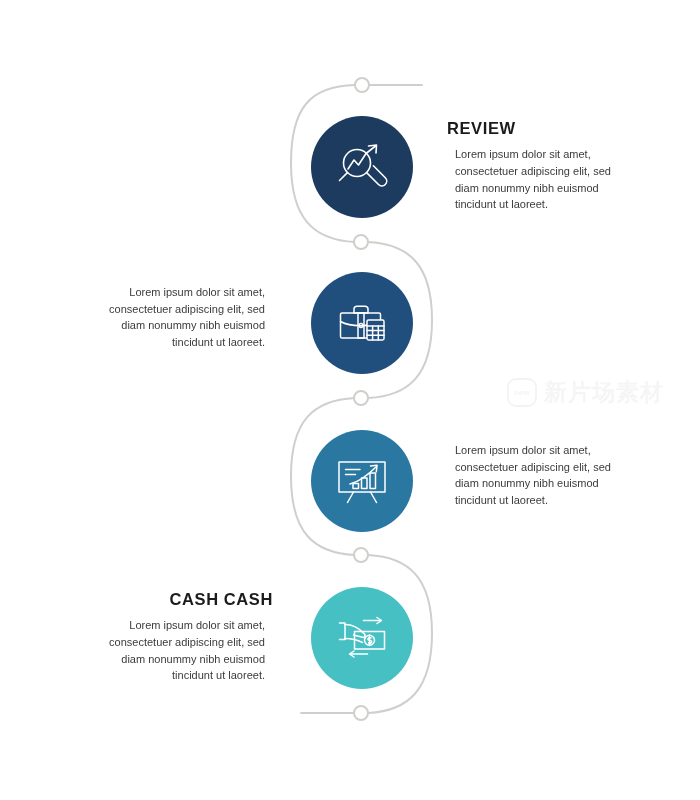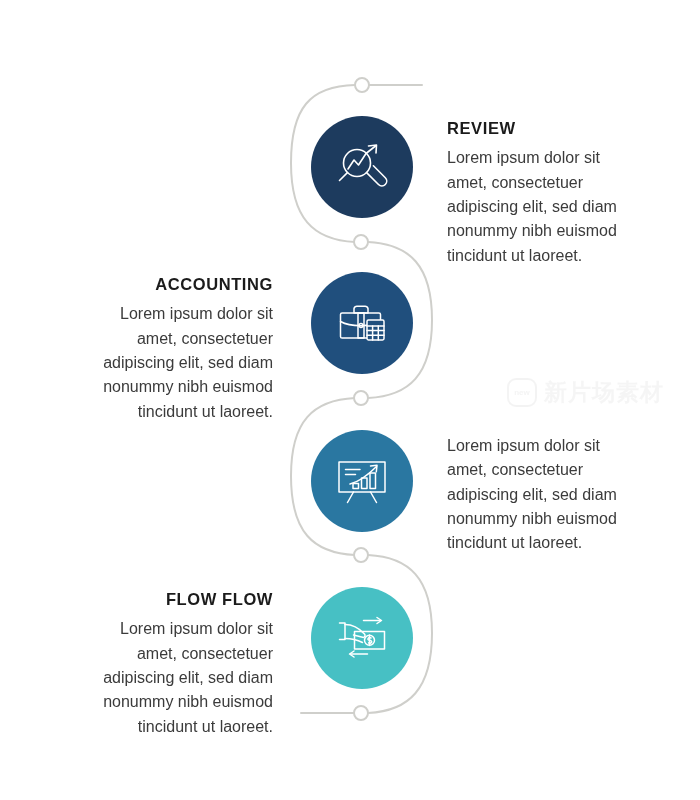--- a/index.html
+++ b/index.html
@@ -67,24 +67,24 @@
     font-family: "Liberation Sans", sans-serif;
     font-weight: bold;
     font-size: 16.5px;
     letter-spacing: 0.6px;
     color: #1b1b1b;
     margin: 0 0 9px 0;
     line-height: 1.05;
   }
   .step-body {
     font-family: "Liberation Sans", sans-serif;
-    font-size: 16px;
+    font-size: 11px;
     line-height: 1.52;
     color: #3b3b3b;
-    margin: 0;
+    margin: 8px;
   }
 
   
   #watermark {
     position: absolute;
     left: 497px;
     top: 378px;
     display: flex;
     align-items: center;
     gap: 7px;
@@ -170,21 +170,20 @@
         <rect x="34" y="26" width="17" height="20" rx="1.4" fill="#204f7d"></rect>
         <line x1="34" y1="32" x2="51" y2="32"></line>
         <line x1="39.6" y1="32" x2="39.6" y2="46"></line>
         <line x1="45.3" y1="32" x2="45.3" y2="46"></line>
         <line x1="34" y1="36.6" x2="51" y2="36.6"></line>
         <line x1="34" y1="41.3" x2="51" y2="41.3"></line>
       </svg>
     </span>
   </div>
   <div class="step-text left" style="top:276px;">
-    <h3 class="step-title">ACCOUNTING</h3>
     <p class="step-body">Lorem ipsum dolor sit amet, consectetuer adipiscing elit, sed diam nonummy nibh euismod tincidunt ut laoreet.</p>
   </div>
 
   <div class="step-circle" style="top:430px; background:#2a77a1;">
     <span>
       <svg width="58" height="58" viewBox="0 0 58 58" fill="none" stroke="#ffffff" stroke-width="1.5" stroke-linecap="round" stroke-linejoin="round">
         <rect x="6" y="10" width="46" height="30"></rect>
         <line x1="12.5" y1="17.5" x2="27" y2="17.5"></line>
         <line x1="12.5" y1="22.5" x2="22.5" y2="22.5"></line>
         <rect x="20" y="31.5" width="5.5" height="5"></rect>
@@ -212,21 +211,21 @@
         <rect x="21.5" y="22.5" width="30" height="17.5"></rect>
         <circle cx="36.5" cy="31.2" r="5"></circle>
         <path d="M38 29 a2.2 2.2 0 0 0 -3 0.6 c-0.5 1.1 0.9 1.5 1.9 1.8 c1 0.3 2.2 0.8 1.7 1.9 a2.2 2.2 0 0 1 -3 0.6"></path>
         <line x1="36.5" y1="26" x2="36.5" y2="36.4"></line>
         <path d="M34.5 45 L17.5 45"></path>
         <polyline points="21,42 16.5,45 21,48"></polyline>
       </svg>
     </span>
   </div>
   <div class="step-text left" style="top:591px;">
-    <h3 class="step-title">FLOW FLOW</h3>
+    <h3 class="step-title">CASH CASH</h3>
     <p class="step-body">Lorem ipsum dolor sit amet, consectetuer adipiscing elit, sed diam nonummy nibh euismod tincidunt ut laoreet.</p>
   </div>
 
   <div id="watermark">
     <span class="wm-badge">new</span>
     <span class="wm-text">新片场素材</span>
   </div>
 
 </div>
 

